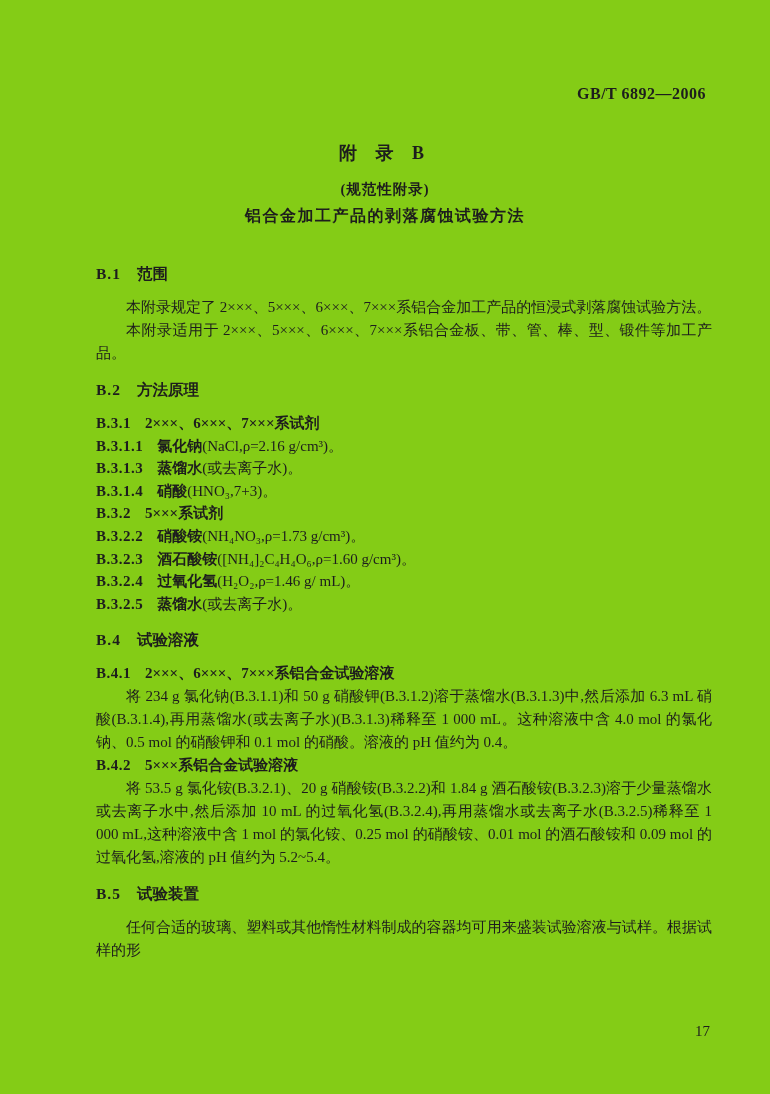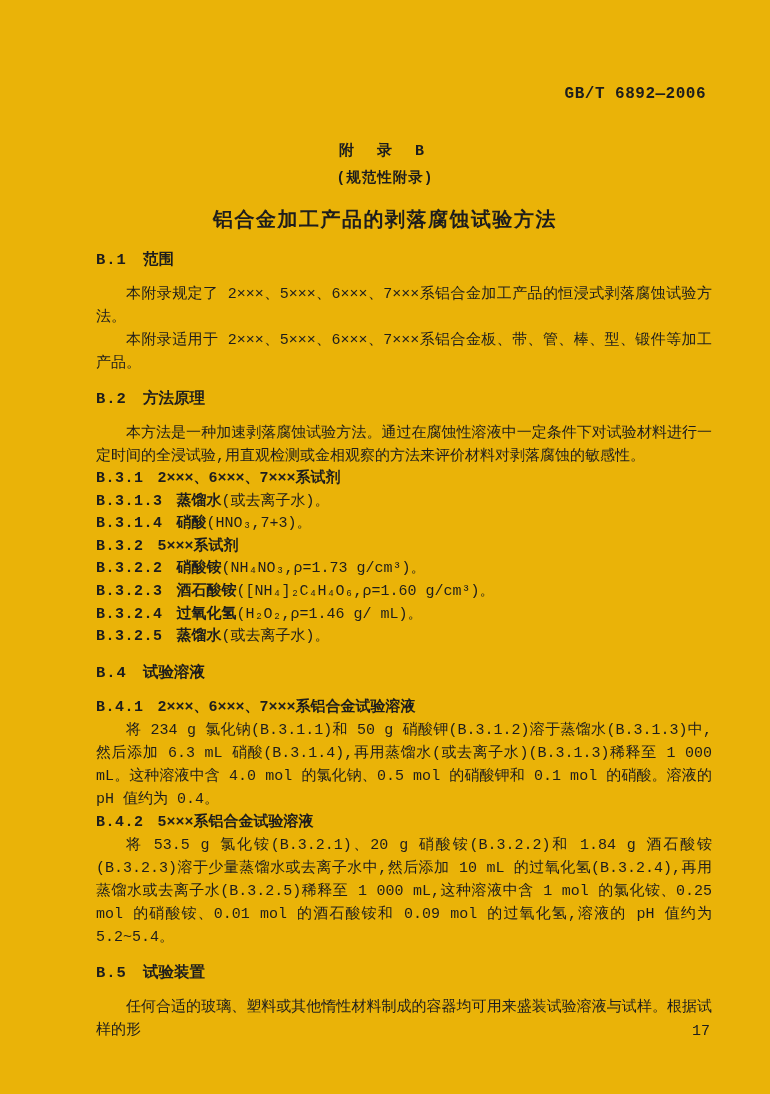--- a/index.html
+++ b/index.html
@@ -4,73 +4,73 @@
 <style>
   html, body {
     margin: 0;
     padding: 0;
     background: #ffffff;
   }
   .page {
     position: relative;
     width: 770px;
     height: 1094px;
-    background: #eab308;
+    background: #84cc16;
     color: #1d1d1d;
-    font-family: Liberation Mono, monospace;
+    font-family: Liberation Serif, serif;
     overflow: hidden;
   }
   .std-header {
     position: absolute;
     top: 85px;
     right: 64px;
     font-size: 16px;
     font-weight: 700;
     letter-spacing: 0.5px;
   }
   .title-block {
     position: absolute;
     top: 141px;
     left: 0;
     width: 100%;
     text-align: center;
   }
   .t1 {
-    font-size: 15px;
+    font-size: 18px;
     font-weight: 700;
     letter-spacing: 7px;
   }
   .t2 {
     font-size: 14.5px;
     font-weight: 700;
-    margin-top: 8px;
+    margin-top: 15px;
     letter-spacing: 1px;
   }
   .t3 {
-    font-size: 20px;
+    font-size: 16px;
     font-weight: 700;
-    margin-top: 19px;
+    margin-top: 7px;
     letter-spacing: 1.5px;
   }
   .content {
     position: absolute;
     top: 246px;
     left: 96px;
     width: 616px;
     font-size: 15px;
     line-height: 23px;
     text-align: justify;
   }
   .sh {
     margin: 13px 0 11px;
     font-weight: 700;
     font-size: 15.5px;
     text-align: left;
   }
-  .sh:first-child { margin-top: 3px; }
+  .sh:first-child { margin-top: 16px; }
   .sh .num { margin-right: 16px; letter-spacing: 1px; }
   .sub-h {
     font-weight: 700;
     font-size: 15px;
     text-align: left;
   }
   .sub-h .num { margin-right: 14px; letter-spacing: 0.5px; }
   .reagent {
     line-height: 22.6px;
     text-align: left;
@@ -111,25 +111,27 @@
 
     <div class="sh">
       <span class="num">B.1</span><span>范围</span>
     </div>
     <p class="para">本附录规定了 2×××、5×××、6×××、7×××系铝合金加工产品的恒浸式剥落腐蚀试验方法。</p>
     <p class="para">本附录适用于 2×××、5×××、6×××、7×××系铝合金板、带、管、棒、型、锻件等加工产品。</p>
 
     <div class="sh">
       <span class="num">B.2</span><span>方法原理</span>
     </div>
-    <p class="para">本方法是一种加速剥落腐蚀试验方法。通过在腐蚀性溶液中一定条件下对试验材料进行一定时间的全浸试验,用直观检测或金相观察的方法来评价材料对剥落腐蚀的敏感性。</p>
 
 
     <div class="reagent">
       <span class="rnum">B.3.1</span><span class="rname">2×××、6×××、7×××系试剂</span><span class="rdetail"></span>
+    </div>
+    <div class="reagent">
+      <span class="rnum">B.3.1.1</span><span class="rname">氯化钠</span><span class="rdetail">(NaCl,ρ=2.16 g/cm³)。</span>
     </div>
     <div class="reagent">
       <span class="rnum">B.3.1.3</span><span class="rname">蒸馏水</span><span class="rdetail">(或去离子水)。</span>
     </div>
     <div class="reagent">
       <span class="rnum">B.3.1.4</span><span class="rname">硝酸</span><span class="rdetail">(HNO₃,7+3)。</span>
     </div>
     <div class="reagent">
       <span class="rnum">B.3.2</span><span class="rname">5×××系试剂</span><span class="rdetail"></span>
     </div>

